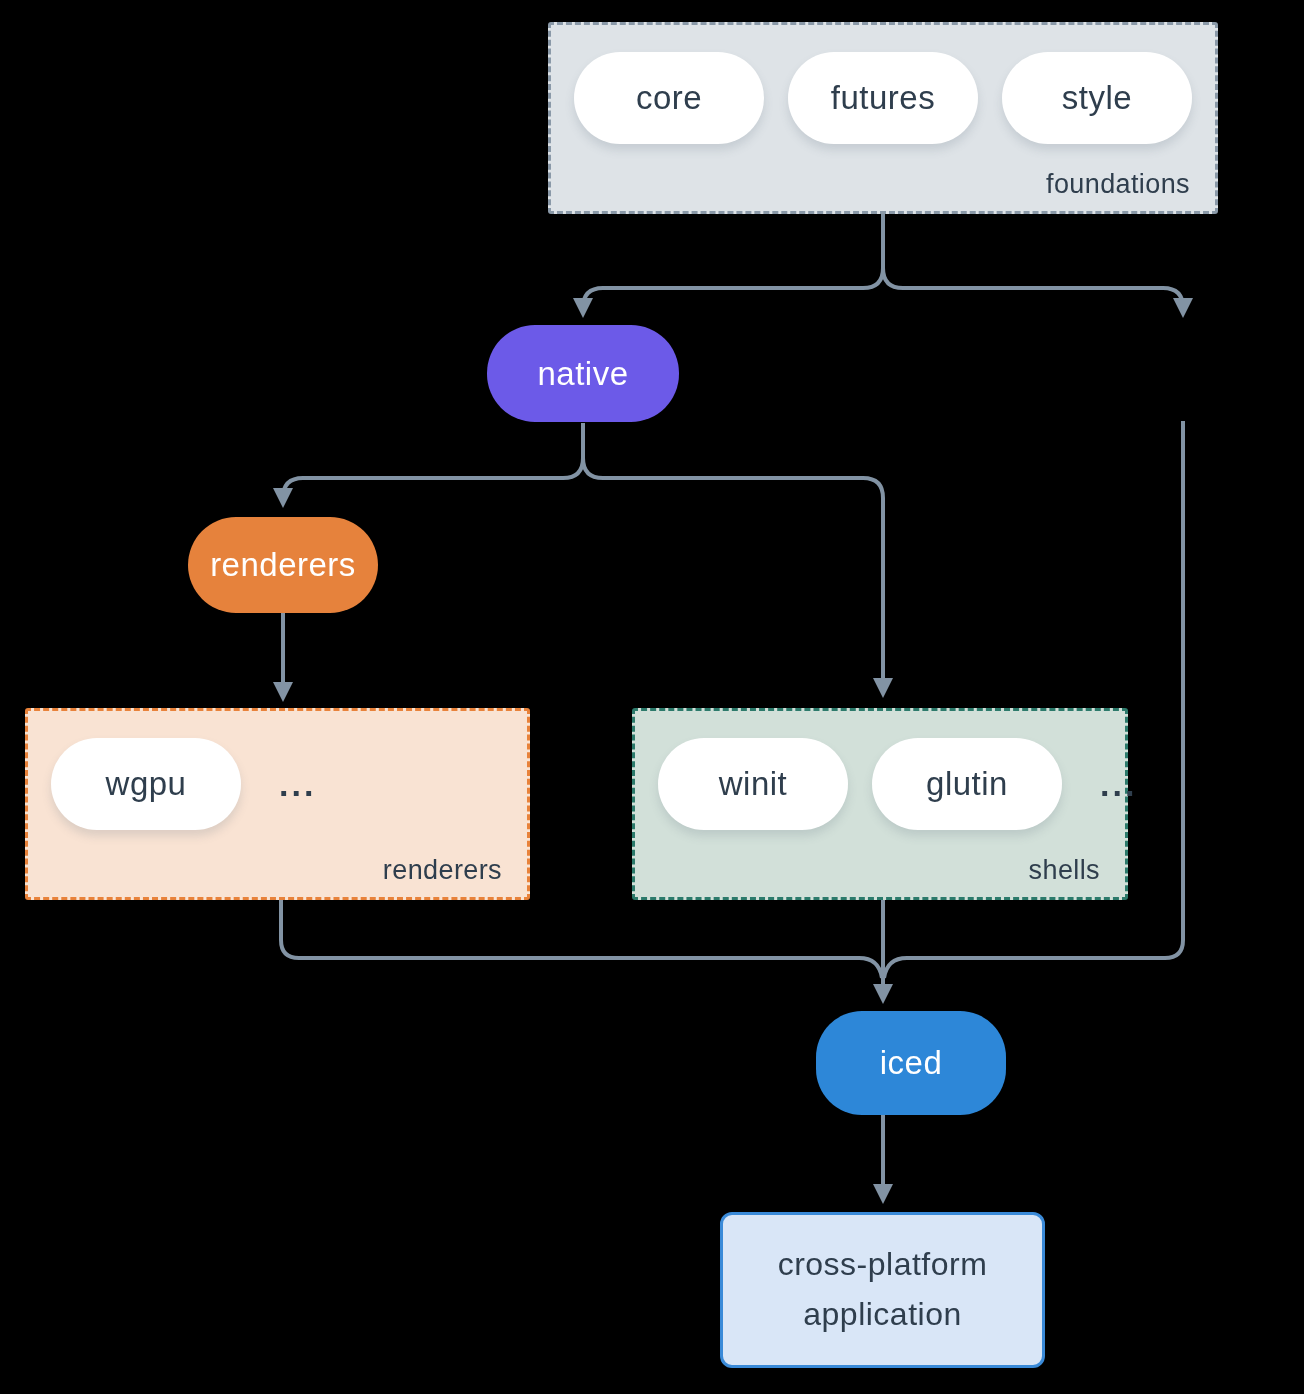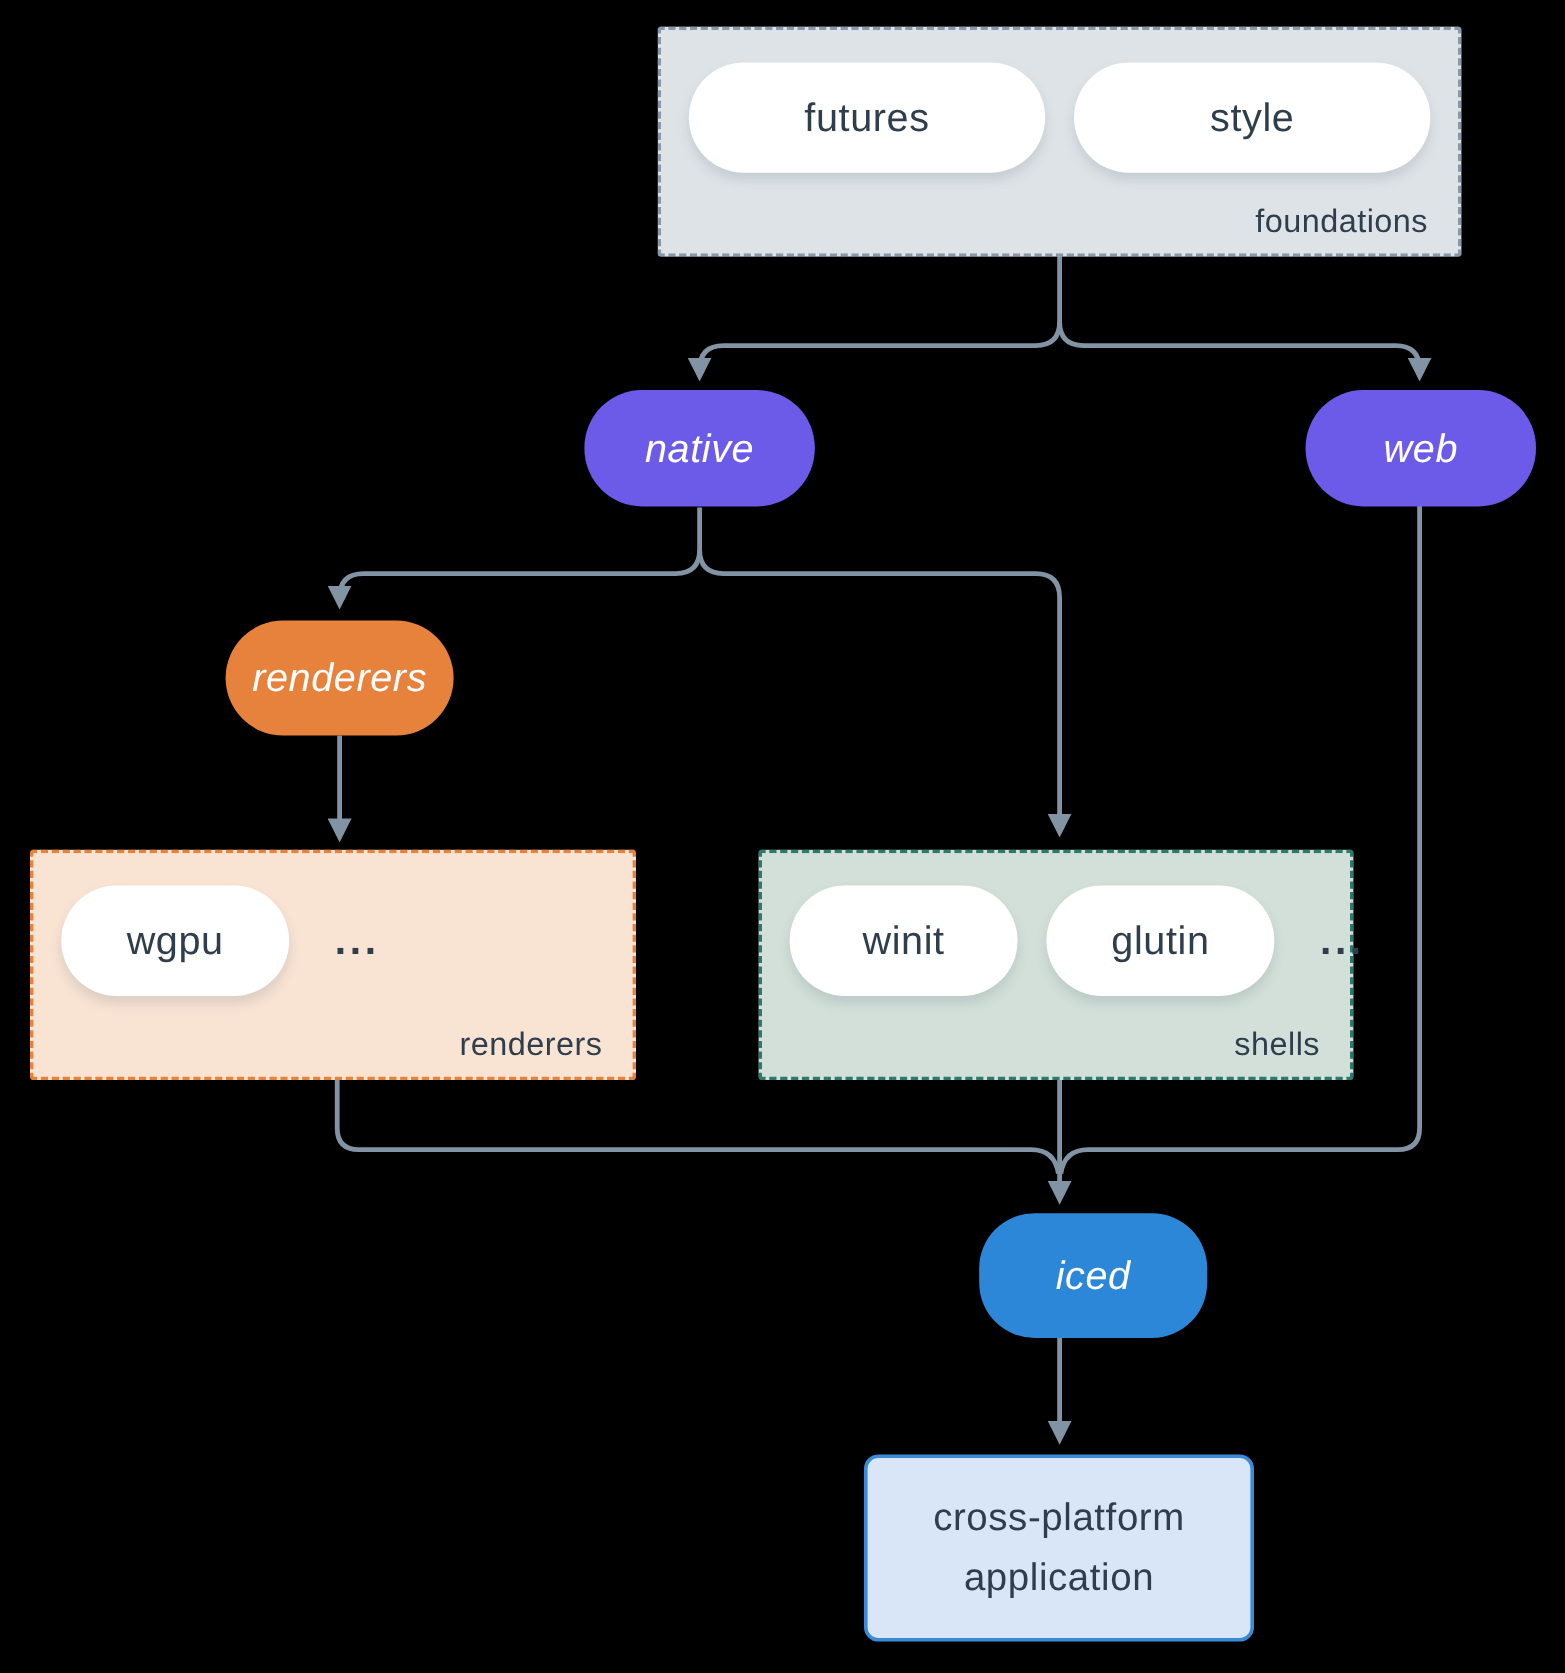--- a/index.html
+++ b/index.html
@@ -111,21 +111,20 @@
   .node{
     position:absolute;
     z-index:2;
     display:flex;
     align-items:center;
     justify-content:center;
     color:#ffffff;
     font-size:33px;
     letter-spacing:.5px;
     border-radius:48px;
-    font-style:italic;
   }
   .node-native{left:487px;top:325px;width:192px;height:97px;background:var(--purple);}
   .node-web{left:1088px;top:325px;width:192px;height:97px;background:var(--purple);}
   .node-graphics{left:188px;top:517px;width:190px;height:96px;background:var(--orange);}
   .node-iced{left:816px;top:1011px;width:190px;height:104px;background:var(--blue);border-radius:46px;}
   .app-box{
     position:absolute;
     z-index:2;
     left:720px;top:1212px;width:325px;height:156px;
     background:var(--app-fill);
@@ -159,29 +158,29 @@
     <path marker-end="url(#arrow)" d="M 583 458 Q 583 478 603 478 L 863 478 Q 883 478 883 498 L 883 692"></path>
     <path marker-end="url(#arrow)" d="M 283 613 L 283 696"></path>
     <path d="M 281 899 L 281 940 Q 281 958 299 958 L 859 958 Q 879 958 882 978"></path>
     <path d="M 1183 421 L 1183 940 Q 1183 958 1165 958 L 907 958 Q 887 958 884 978"></path>
     <path marker-end="url(#arrow)" d="M 883 899 L 883 998"></path>
     <path marker-end="url(#arrow)" d="M 883 1102 L 883 1198"></path>
   </svg>
 
   <div class="group group-foundations">
     <div class="pill-row">
+      <div class="pill white">core</div>
       <div class="pill white">futures</div>
       <div class="pill white">style</div>
     </div>
     <div class="group-label">foundations</div>
   </div>
 
   <div class="node node-native">native</div>
 
-  <div class="node node-web">web</div>
 
   <div class="node node-graphics">renderers</div>
 
   <div class="group group-renderers">
     <div class="pill-row">
       <div class="pill white">wgpu</div>
       <div class="ellipsis">...</div>
     </div>
     <div class="group-label">renderers</div>
   </div>

